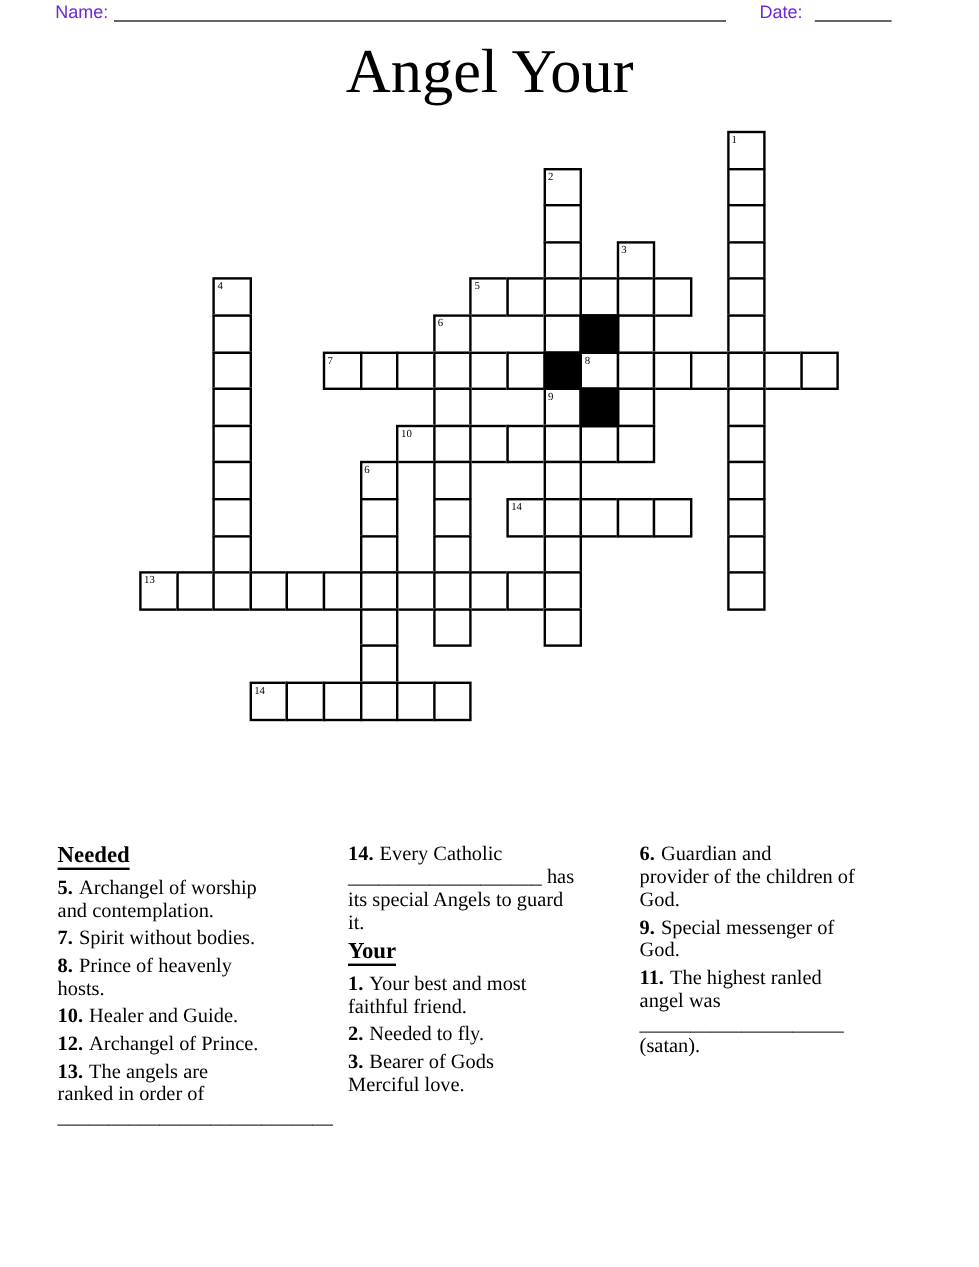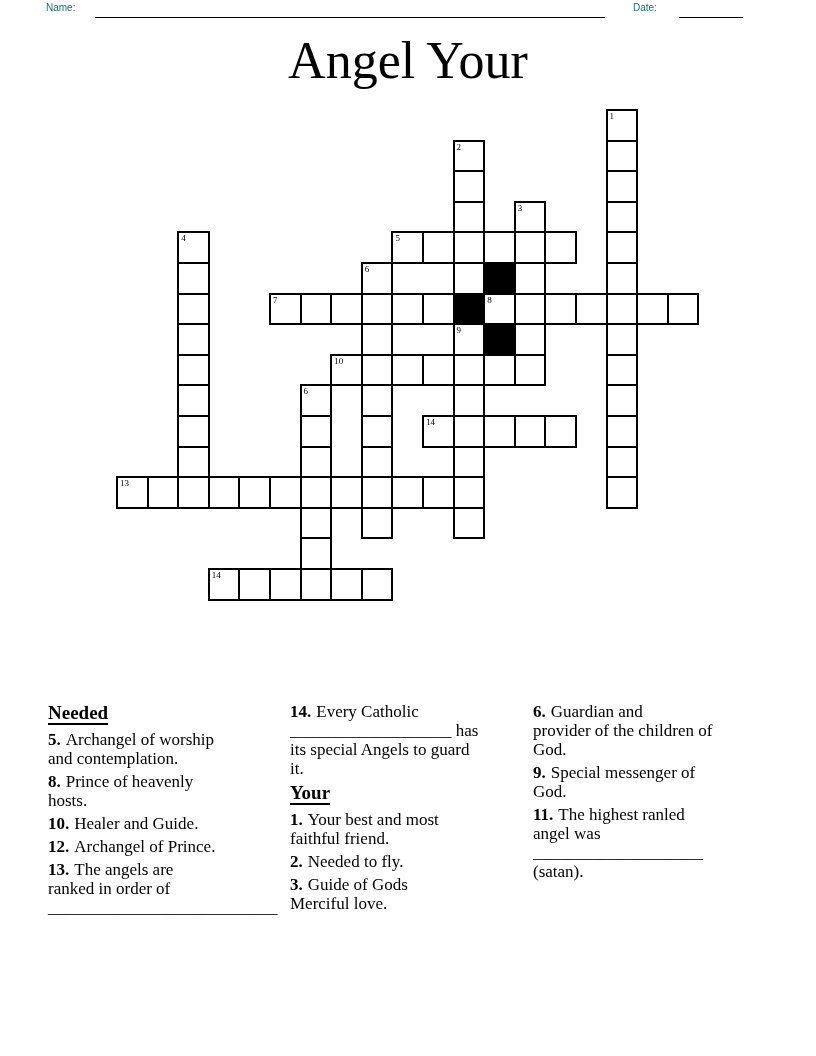--- a/index.html
+++ b/index.html
@@ -9,23 +9,23 @@
     position: relative;
     font-family: "Liberation Serif", serif;
     color: #000;
     overflow: hidden;
   }
 
   
   .hdr-label {
     position: absolute;
     font-family: "Liberation Sans", sans-serif;
-    font-size: 10px;
+    font-size: 15px;
     top: 2px;
-    color: #0f766e;
+    color: #6d28d9;
     white-space: nowrap;
   }
   #name-label { left: 46px; }
   #date-label { left: 633px; }
   .hdr-line {
     position: absolute;
     top: 2px; height: 15px;
     border-bottom: 1.5px solid #000;
   }
   #name-line { left: 95px;  width: 510px; }
@@ -220,38 +220,39 @@
     <div class="cell" style="left: 243.8px; top: 458px;"></div>
     <div class="cell black" style="left: 366.2px; top: 152px;"></div>
     <div class="cell black" style="left: 335.6px; top: 182.6px;"></div>
     <div class="cell black" style="left: 366.2px; top: 213.2px;"></div>
   </div>
 
 <div class="clues-col" id="col-0">
     <div class="clue-header"><span>Needed</span></div>
     <div class="clue"><span class="clue-num">5.</span><span class="clue-text">Archangel of worship
 and contemplation.</span></div>
+    <div class="clue"><span class="clue-num">7.</span><span class="clue-text">Spirit without bodies.</span></div>
     <div class="clue"><span class="clue-num">8.</span><span class="clue-text">Prince of heavenly
 hosts.</span></div>
     <div class="clue"><span class="clue-num">10.</span><span class="clue-text">Healer and Guide.</span></div>
     <div class="clue"><span class="clue-num">12.</span><span class="clue-text">Archangel of Prince.</span></div>
     <div class="clue"><span class="clue-num">13.</span><span class="clue-text">The angels are
 ranked in order of
 ___________________________</span></div>
   </div>
 <div class="clues-col" id="col-1">
     <div class="clue"><span class="clue-num">14.</span><span class="clue-text">Every Catholic
 ___________________ has
 its special Angels to guard
 it.</span></div>
     <div class="clue-header"><span>Your</span></div>
     <div class="clue"><span class="clue-num">1.</span><span class="clue-text">Your best and most
 faithful friend.</span></div>
     <div class="clue"><span class="clue-num">2.</span><span class="clue-text">Needed to fly.</span></div>
-    <div class="clue"><span class="clue-num">3.</span><span class="clue-text">Guide of Gods
+    <div class="clue"><span class="clue-num">3.</span><span class="clue-text">Bearer of Gods
 Merciful love.</span></div>
   </div>
 <div class="clues-col" id="col-2">
     <div class="clue"><span class="clue-num">6.</span><span class="clue-text">Guardian and
 provider of the children of
 God.</span></div>
     <div class="clue"><span class="clue-num">9.</span><span class="clue-text">Special messenger of
 God.</span></div>
     <div class="clue"><span class="clue-num">11.</span><span class="clue-text">The highest ranled
 angel was

